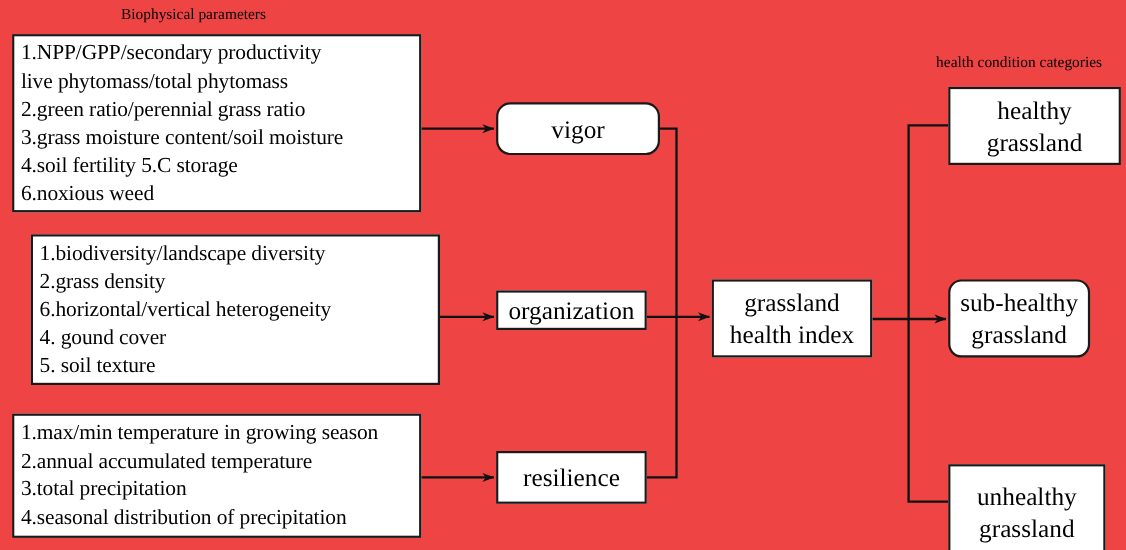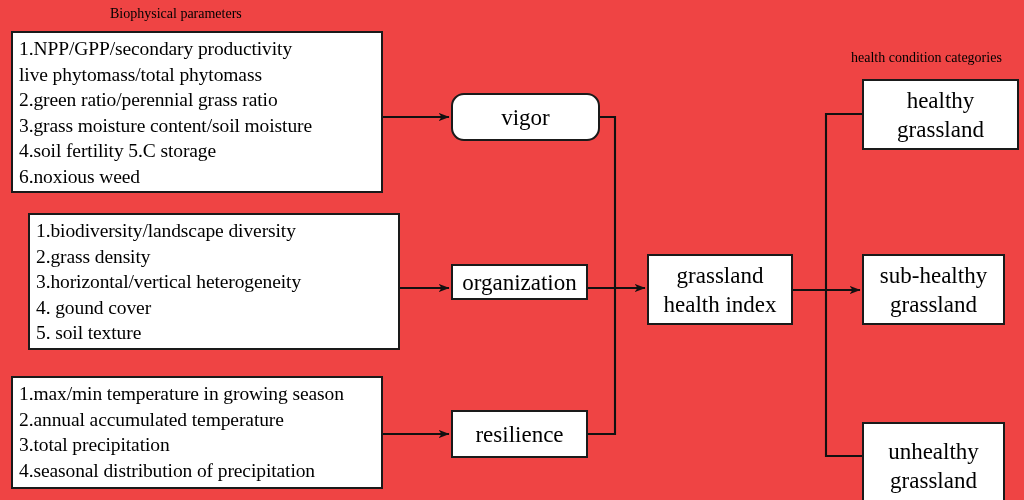--- a/index.html
+++ b/index.html
@@ -101,21 +101,21 @@
     <div class="param-line">live phytomass/total phytomass</div>
     <div class="param-line">2.green ratio/perennial grass ratio</div>
     <div class="param-line">3.grass moisture content/soil moisture</div>
     <div class="param-line">4.soil fertility  5.C storage</div>
     <div class="param-line">6.noxious weed</div>
   </div>
 
   <div class="param-box" style="left:11px; top:213px; width:372px; height:137px;margin-left:17px;">
     <div class="param-line">1.biodiversity/landscape diversity</div>
     <div class="param-line">2.grass density</div>
-    <div class="param-line">3.horizontal/vertical heterogeneity</div>
+    <div class="param-line">6.horizontal/vertical heterogeneity</div>
     <div class="param-line">4. gound cover</div>
     <div class="param-line">5. soil texture</div>
   </div>
 
   <div class="param-box" style="left:11px; top:376px; width:372px; height:113px;">
     <div class="param-line">1.max/min temperature in growing season</div>
     <div class="param-line">2.annual accumulated temperature</div>
     <div class="param-line">3.total precipitation</div>
     <div class="param-line">4.seasonal distribution of precipitation</div>
   </div>
@@ -135,21 +135,21 @@
   <div class="node-box" style="left:647px; top:254px; width:146px; height:71px; flex-direction:column;">
     <span class="node-label">grassland</span>
     <span class="node-label">health index</span>
   </div>
 
   <div class="node-box" style="left:862px; top:79px; width:157px; height:71px; flex-direction:column;">
     <span class="node-label">healthy</span>
     <span class="node-label">grassland</span>
   </div>
 
-  <div class="node-box" style="left:862px; top:254px; width:143px; height:71px; flex-direction:column;">
+  <div class="node-box" style="left:862px; top:254px; width:129px; height:71px; flex-direction:column;border-radius:12px;">
     <span class="node-label">sub-healthy</span>
     <span class="node-label">grassland</span>
   </div>
 
   <div class="node-box" style="left:862px; top:422px; width:143px; height:87px; flex-direction:column;">
     <span class="node-label">unhealthy</span>
     <span class="node-label">grassland</span>
   </div>
 
 </div>

